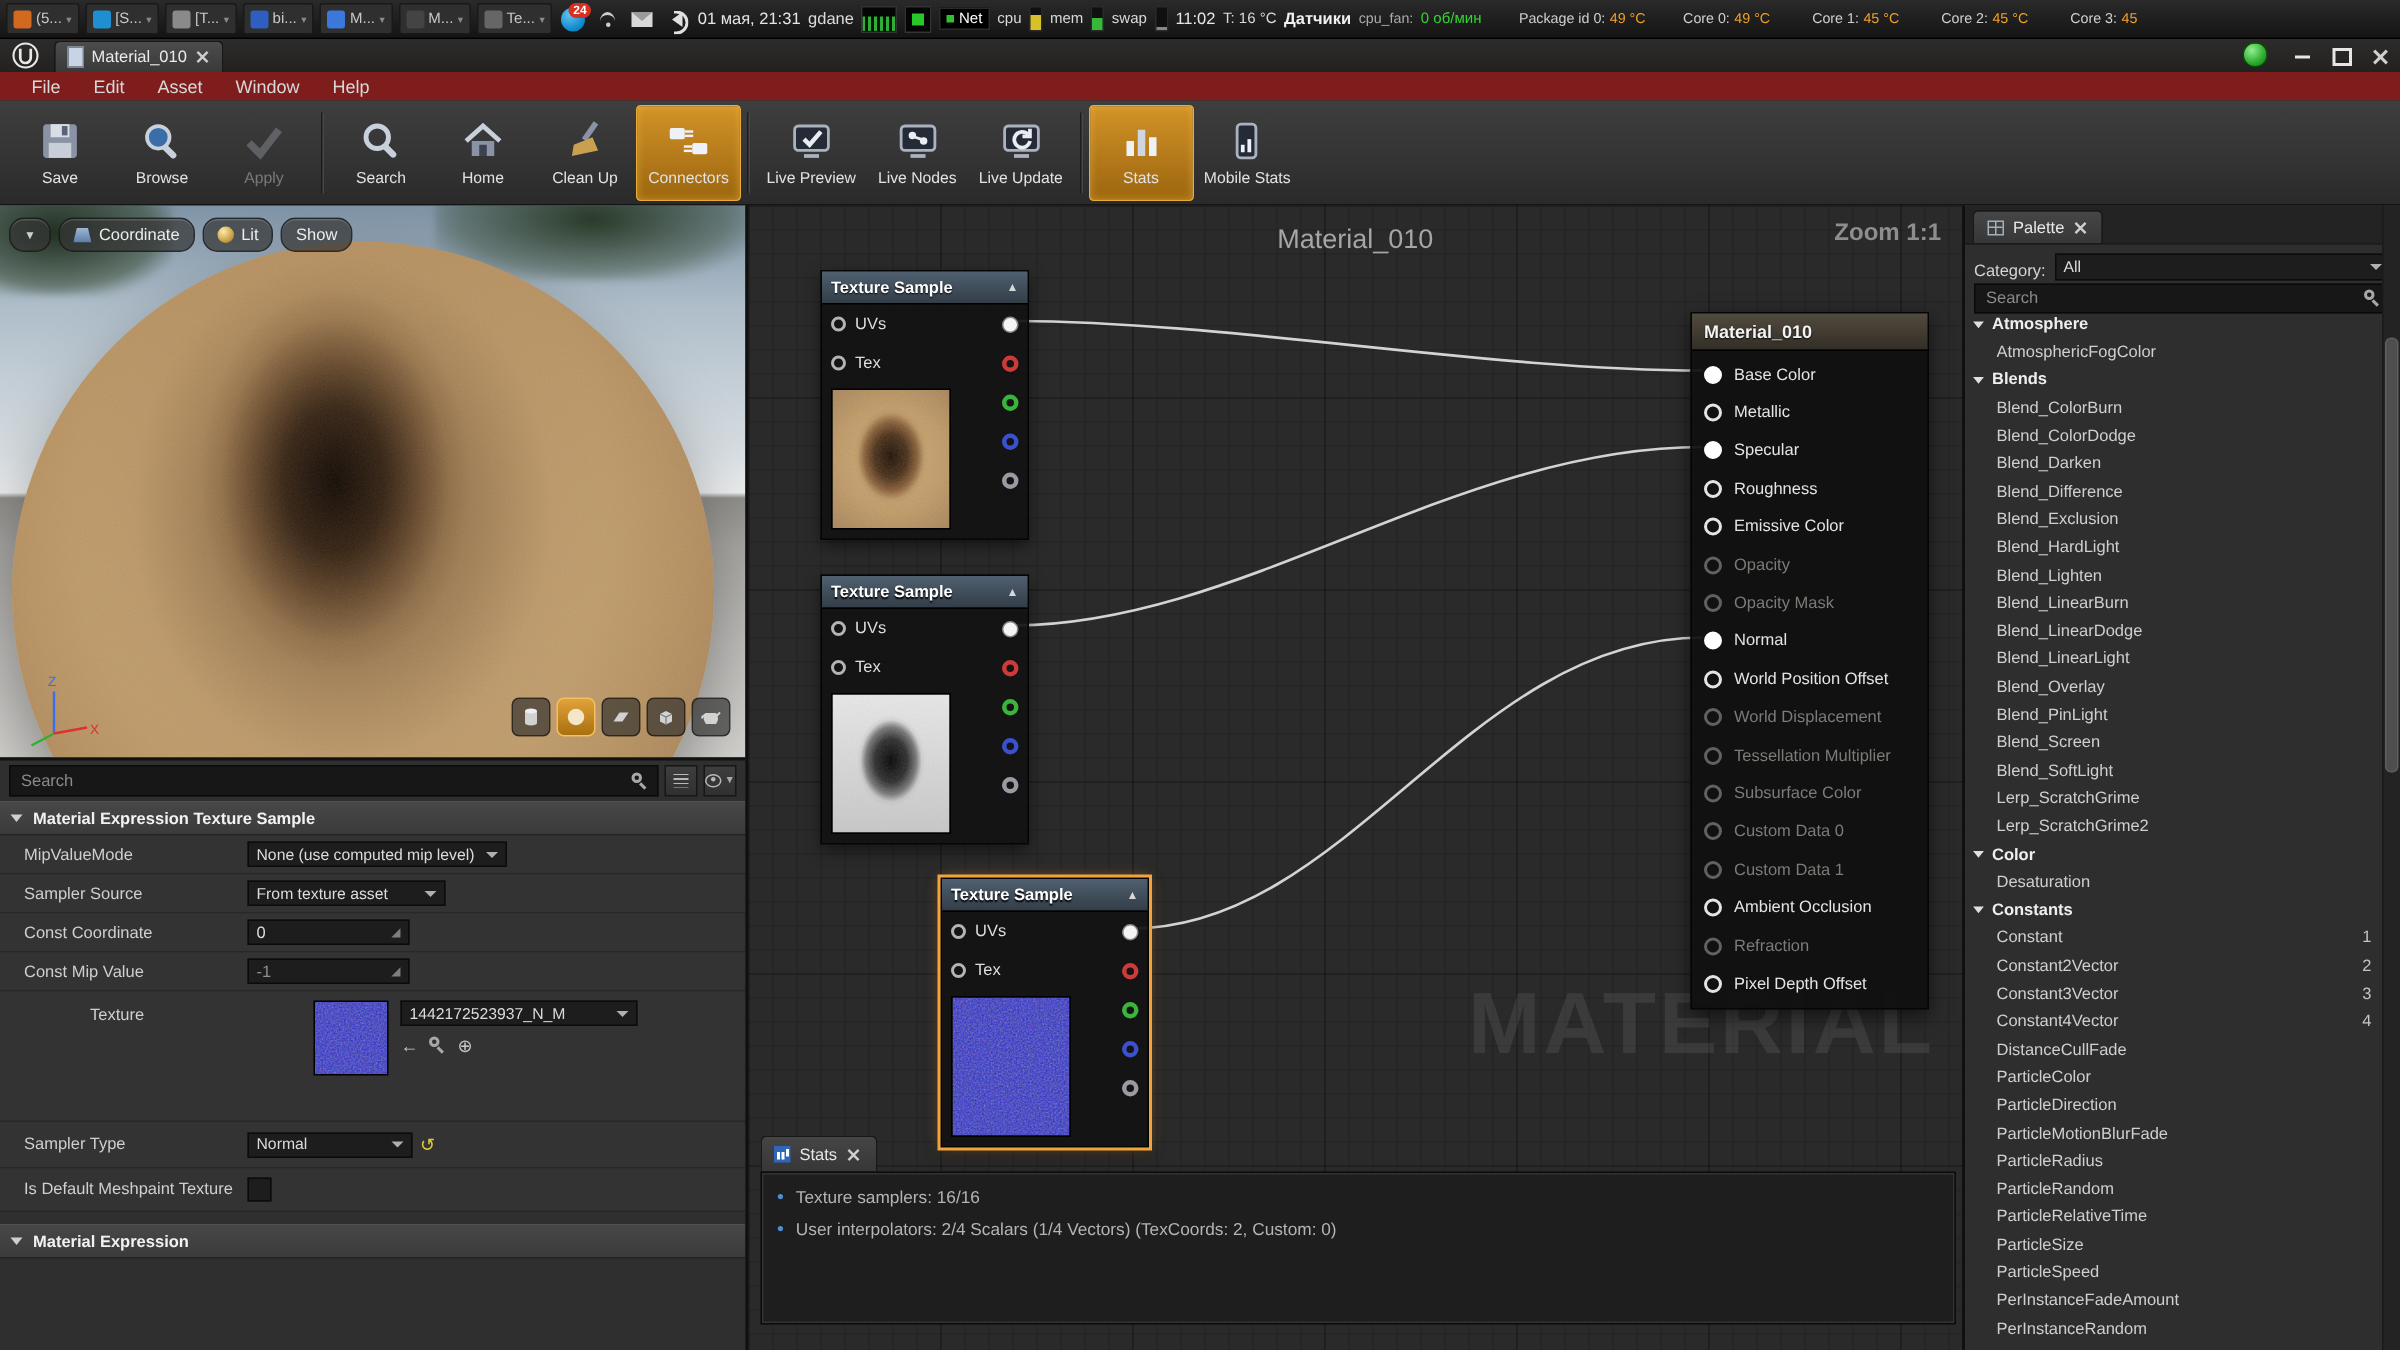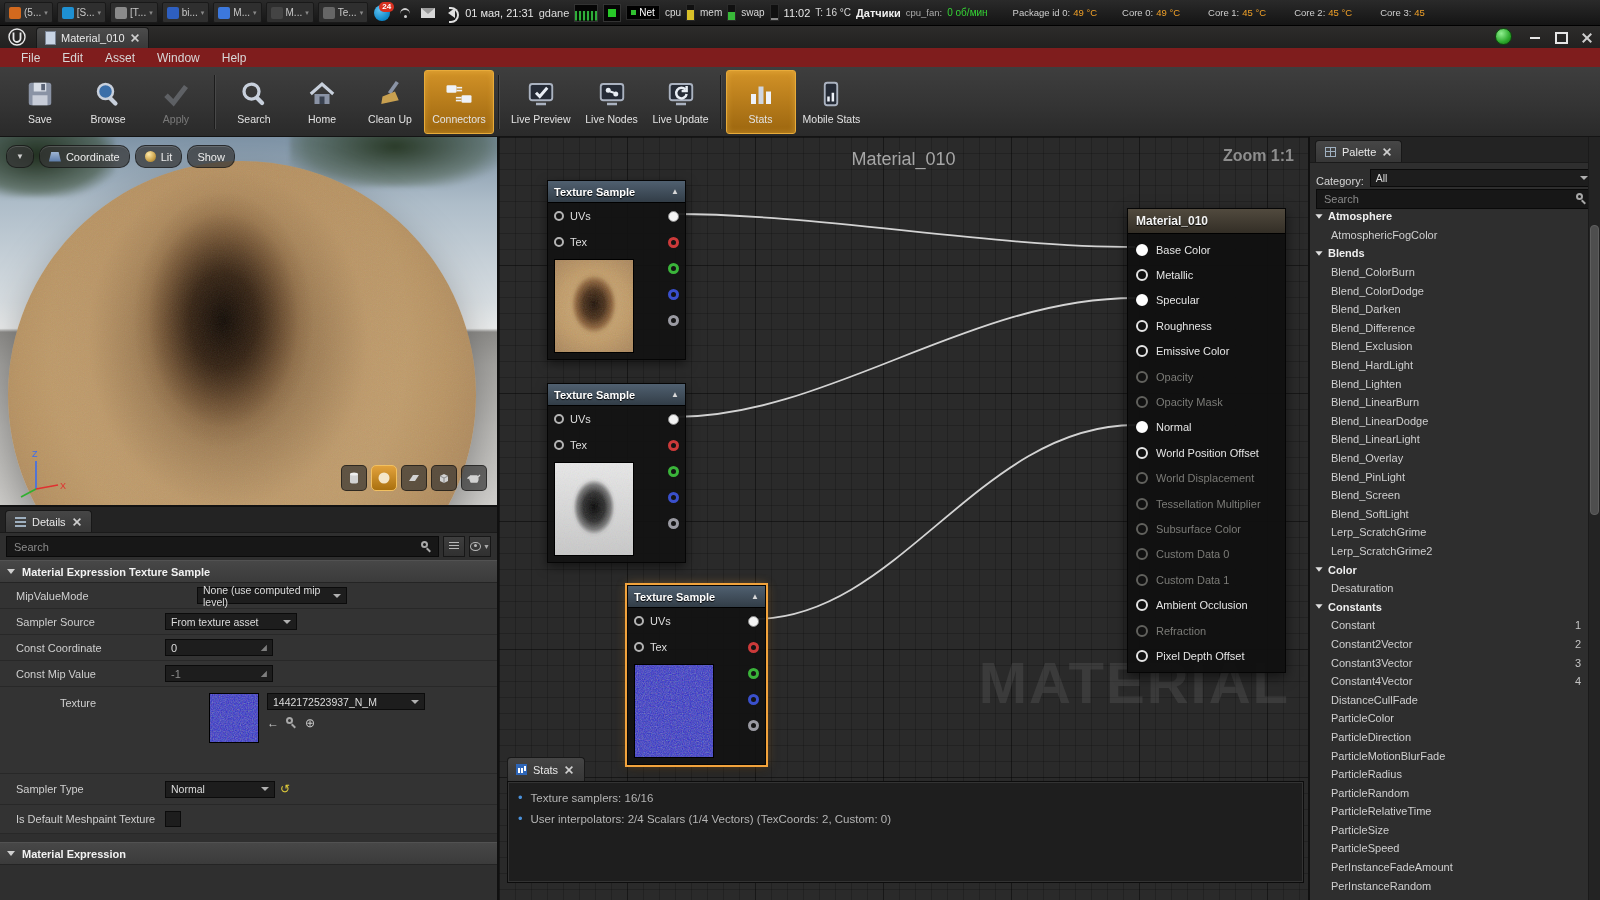--- a/index.html
+++ b/index.html
@@ -528,27 +528,20 @@
       <svg class="vp-axis" width="60" height="56">
         <line x1="28" y1="44" x2="28" y2="16" stroke="#3a6df0" stroke-width="1.6"></line>
         <text x="24" y="12" fill="#3a6df0" font-size="9">Z</text>
         <line x1="28" y1="44" x2="50" y2="40" stroke="#e03030" stroke-width="1.6"></line>
         <text x="52" y="44" fill="#e03030" font-size="9">X</text>
         <line x1="28" y1="44" x2="13" y2="52" stroke="#30b030" stroke-width="1.6"></line>
       </svg>
     </div>
 
     <div class="details">
-      <div class="panel-tabbar">
-        <div class="panel-tab">
-          <span class="icon-sliders-mini"></span>
-          <span class="panel-tab-label">Details</span>
-          <span class="x-icon small"></span>
-        </div>
-      </div>
       <div class="d-searchrow">
         <div class="search-box">
           <input placeholder="Search" style="">
           <span class="mag"></span>
         </div>
         <span class="sq-btn">
             <span class="ic-lines"></span>
           </span>
         <span class="sq-btn">
             <span class="ic-eye"></span>
@@ -556,21 +549,21 @@
           </span>
       </div>
 
       <div class="d-sec">
         <span class="tri-down"></span>
         <span>Material Expression Texture Sample</span>
       </div>
       <div class="d-row">
         <div class="d-label">MipValueMode</div>
         <div class="d-value">
-          <div class="dd" style="width:150px;margin-left:32px;">
+          <div class="dd" style="width:173px;">
             <span>None (use computed mip level)</span>
               <span class="dd-arrow"></span>
           </div>
         </div>
       </div>
       <div class="d-row">
         <div class="d-label">Sampler Source</div>
         <div class="d-value">
           <div class="dd" style="width:132px;">
             <span>From texture asset</span>

